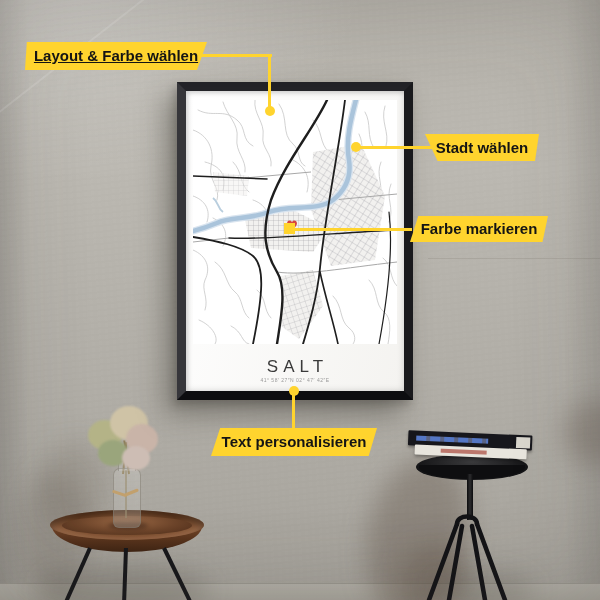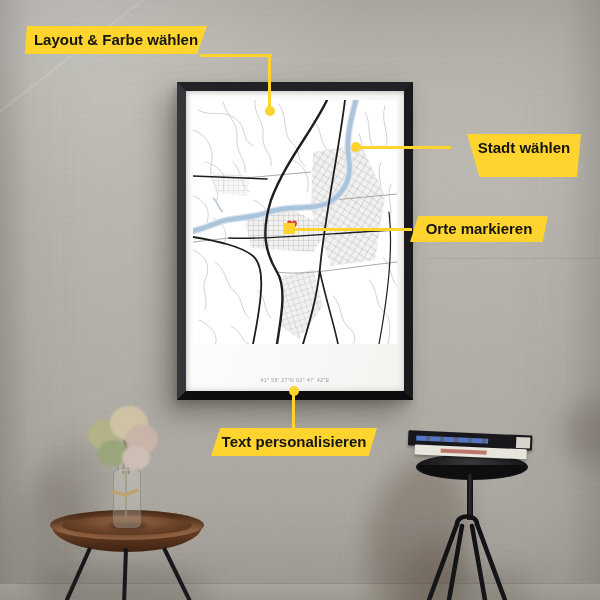--- a/index.html
+++ b/index.html
@@ -40,23 +40,23 @@
     box-shadow:inset 0 0 7px rgba(0,0,0,.16), inset 2px 2px 4px rgba(0,0,0,.10);}
   .map-svg{position:absolute;left:7px;top:9px;}
   .poster-title{position:absolute;left:0;top:266px;width:100%;text-align:center;
     font-size:17px;letter-spacing:5px;text-indent:5px;color:#3a3a3a;}
   .poster-coords{position:absolute;left:0;top:286px;width:100%;text-align:center;
     font-size:5px;letter-spacing:.5px;color:#9a9a9a;}
   
   .callout{position:absolute;z-index:6;background:#FFD42E;color:#141414;
     font-size:15px;font-weight:600;text-align:center;
     filter:drop-shadow(-3px 3px 3px rgba(70,62,50,.30));}
-  .c-layout{left:25px;top:26px;width:182px;height:28px;line-height:28px;
-    clip-path:polygon(1% 0,100% 0,94.5% 100%,0 100%);}
-  .c-stadt{left:467px;top:134px;width:114px;height:43px;line-height:27px;
+  .c-layout{left:25px;top:42px;width:182px;height:28px;line-height:28px;
+    clip-path:polygon(1% 0,100% 0,94.5% 100%,0 100%);text-decoration:underline;}
+  .c-stadt{left:425px;top:134px;width:114px;height:27px;line-height:27px;
     clip-path:polygon(0 0,100% 0,96.5% 100%,11% 100%);}
   .c-orte{left:410px;top:216px;width:138px;height:26px;line-height:26px;
     clip-path:polygon(6% 0,100% 0,96% 100%,0 100%);}
   .c-text{left:211px;top:428px;width:166px;height:28px;line-height:28px;
     clip-path:polygon(5.5% 0,100% 0,95% 100%,0 100%);}
   .conn{position:absolute;background:#FFD42E;z-index:5;}
   .dot{position:absolute;width:10px;height:10px;border-radius:50%;background:#FFD42E;z-index:5;}
   .sq{position:absolute;width:11px;height:11px;background:#FFD42E;z-index:5;}
   
   .table{position:absolute;left:0;top:0;z-index:2;}
@@ -183,40 +183,41 @@
         <path stroke-width="2.4" d="M134,0 C120,30 92,62 78,100 C68,132 72,152 84,172 C94,188 88,218 84,244"></path>
         <path stroke-width="1.8" d="M152,0 C146,50 132,115 127,168 C124,198 116,224 110,244"></path>
         <path stroke-width="1.6" d="M127,172 C133,200 140,220 145,244"></path>
         <path stroke-width="1.6" d="M0,76 L74,79"></path>
         <path stroke-width="1.3" d="M36,138 C80,140 150,132 204,130"></path>
         <path stroke-width="1.8" d="M0,137 C24,141 48,146 60,156 C72,166 70,194 60,244"></path>
         <path stroke-width="1.2" d="M196,112 C200,145 196,190 186,244"></path>
       </g>
       <path fill="#d6453d" transform="translate(99,125) scale(1.3)" d="M0,-2.2 C-0.5,-4 -3.5,-4.2 -3.8,-1.6 C-4,0.4 -1.5,2.6 0,3.8 C1.5,2.6 4,0.4 3.8,-1.6 C3.5,-4.2 0.5,-4 0,-2.2 Z"></path>
     </svg>
+    <div class="poster-title">SALT</div>
     <div class="poster-coords">41° 58′ 27″N 02° 47′ 42″E</div>
   </div>
 </div>
 
 <div class="conn" style="left:200px;top:54px;width:72px;height:3px;"></div>
 <div class="conn" style="left:268px;top:54px;width:3px;height:58px;"></div>
 <div class="dot" style="left:265px;top:106px;"></div>
 
 <div class="conn" style="left:357px;top:146px;width:94px;height:3px;"></div>
 <div class="dot" style="left:351px;top:142px;"></div>
 
 <div class="conn" style="left:290px;top:228px;width:122px;height:3px;"></div>
 <div class="sq" style="left:284px;top:223px;"></div>
 
 <div class="conn" style="left:292px;top:392px;width:3px;height:38px;"></div>
 <div class="dot" style="left:289px;top:386px;"></div>
 
 <div class="callout c-layout">Layout &amp; Farbe wählen</div>
 <div class="callout c-stadt">Stadt wählen</div>
-<div class="callout c-orte">Orte markieren</div>
+<div class="callout c-orte">Farbe markieren</div>
 <div class="callout c-text">Text personalisieren</div>
 
 <div class="table">
   <div class="tray-side"></div>
   <div class="tray-top"></div>
   <div class="tray-inner"></div>
   <div class="leg" style="left:88px;transform:rotate(24deg);"></div>
   <div class="leg" style="left:124px;transform:rotate(2deg);"></div>
   <div class="leg" style="left:162px;transform:rotate(-26deg);"></div>
   <div class="vase-shadow"></div>

